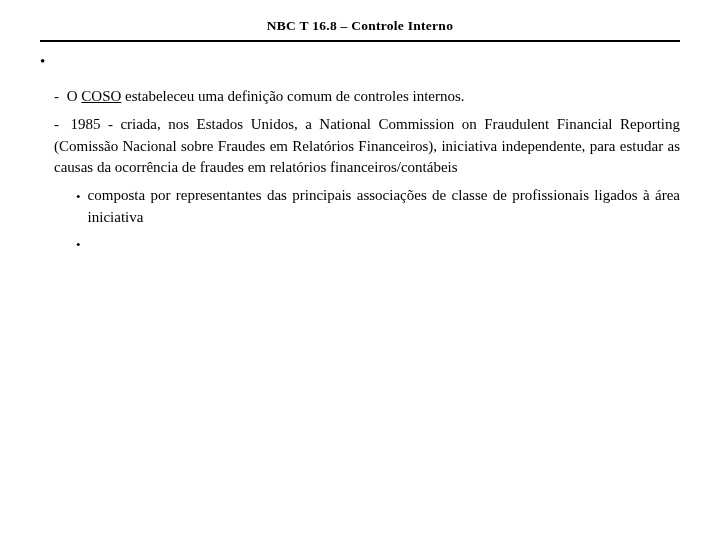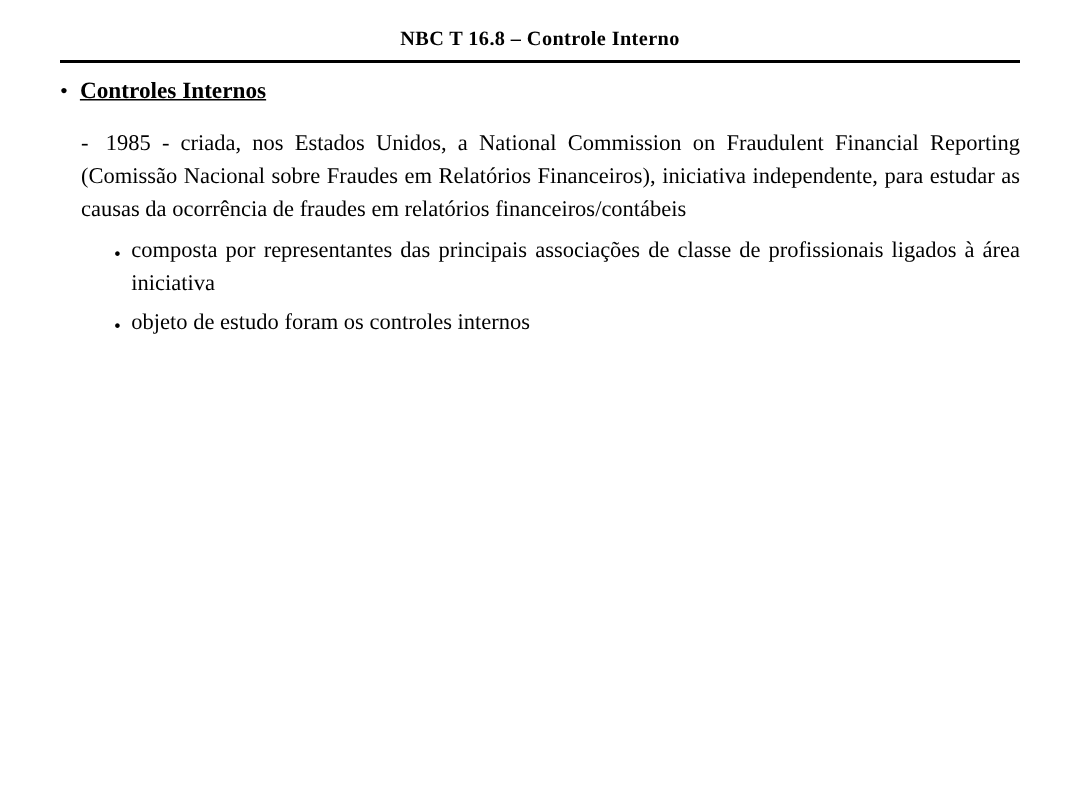--- a/index.html
+++ b/index.html
@@ -126,41 +126,43 @@
 
   <div class="top-title">NBC T 16.8 – Controle Interno</div>
 
   <hr class="divider">
 
 
   <div class="section">
 
     <div class="bullet-item">
       <span class="bullet-dot">•</span>
-      <span class="bullet-label">Controles Internos</span>
     </div>
 
     <div class="sub-items">
 
+      <div class="sub-item">
+        <span class="dash">-</span>
+        <span>O </span><span class="coso-link">COSO</span><span> estabeleceu uma definição comum de controles internos.</span>
+      </div>
 
       <div class="sub-item">
         <span class="dash">-</span>
         <span>1985 - criada, nos Estados Unidos, a <span class="italic">National Commission on Fraudulent Financial Reporting</span> (Comissão Nacional sobre Fraudes em Relatórios Financeiros), iniciativa independente, para estudar as causas da ocorrência de fraudes em relatórios financeiros/contábeis</span>
       </div>
 
       <div class="nested-bullets">
 
         <div class="nested-bullet">
           <span class="nested-bullet-dot">•</span>
           <span>composta por representantes das principais associações de classe de profissionais ligados à área iniciativa</span>
         </div>
 
         <div class="nested-bullet">
           <span class="nested-bullet-dot">•</span>
-          <span>objeto de estudo foram os controles internos</span>
         </div>
 
       </div>
 
     </div>
 
   </div>
 
 </div>
 

